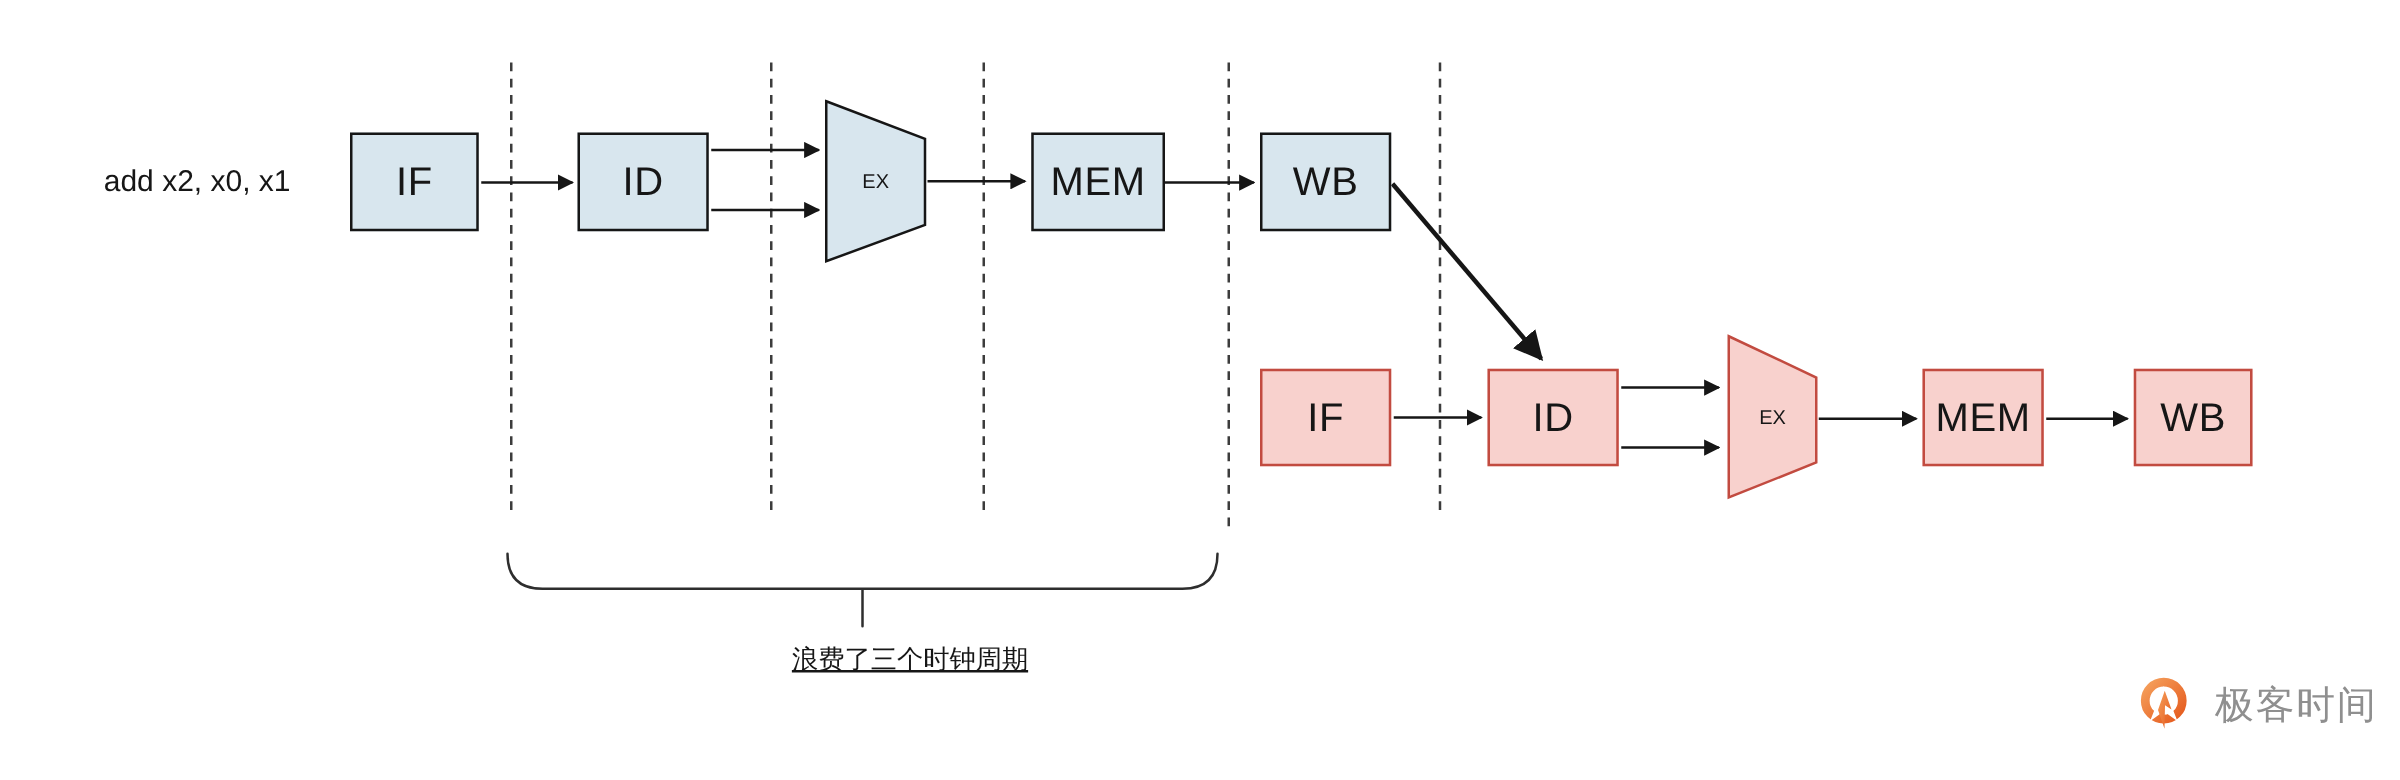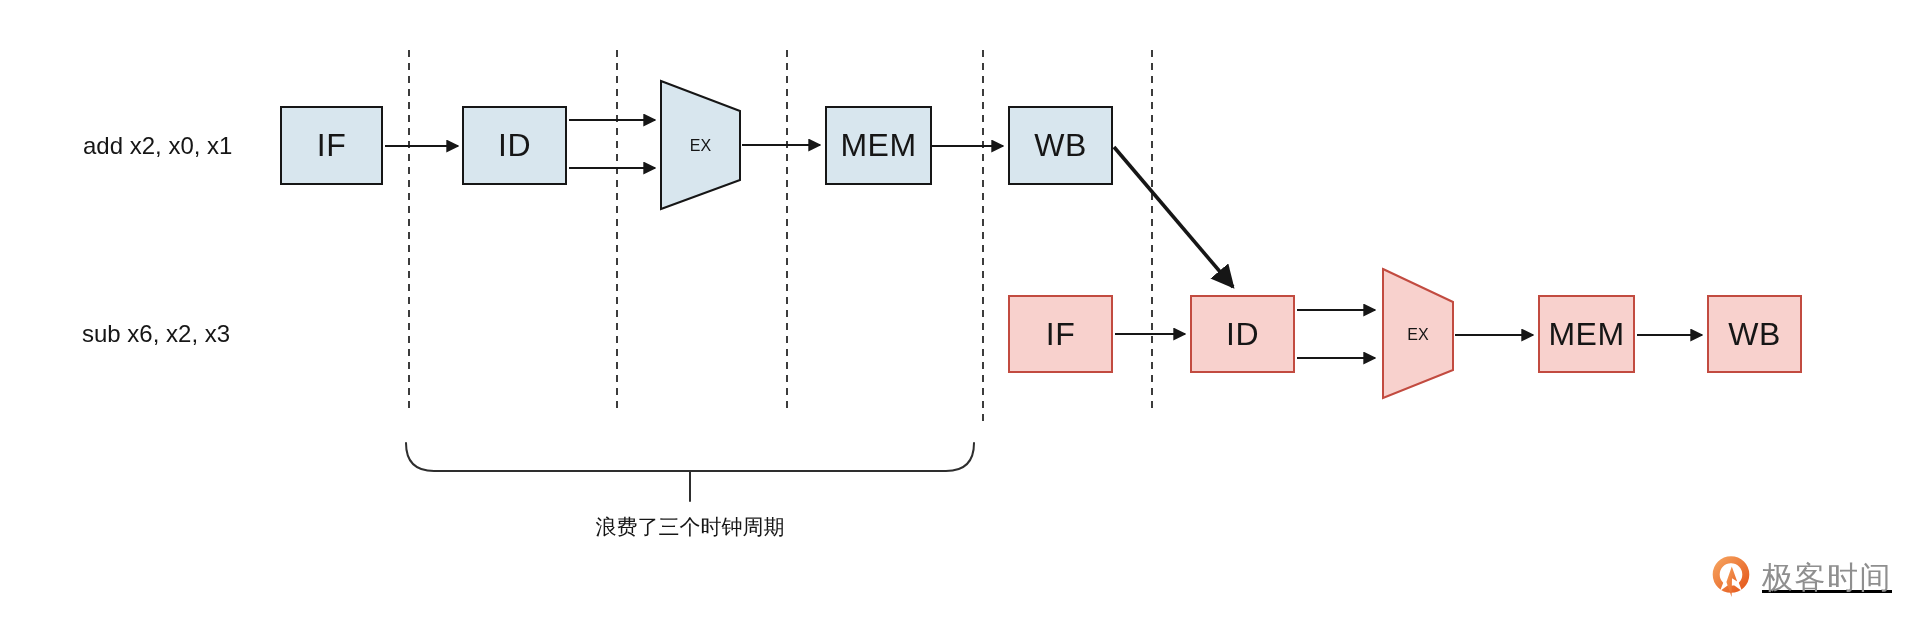--- a/index.html
+++ b/index.html
@@ -68,25 +68,24 @@
     position: absolute;
     transform: translateX(-50%);
     font-size: 21px;
     color: var(--text);
     white-space: nowrap;
   }
 
   .logo {
     position: absolute;
     left: 1711px;
-    top: 555px;
+    top: 541px;
     display: flex;
     align-items: center;
-    gap: 11px;
-    text-decoration: underline;
+    gap: 21px;
   }
   .logo-text {
     font-size: 31px;
     line-height: 46px;
     color: var(--logo-text);
     letter-spacing: 1.5px;
     white-space: nowrap;
   }
 </style>
 </head>
@@ -127,35 +126,34 @@
       <line class="flow" x1="1297" y1="310" x2="1375" y2="310" marker-end="url(#arrowhead)"></line>
       <line class="flow" x1="1297" y1="358" x2="1375" y2="358" marker-end="url(#arrowhead)"></line>
       <line class="flow" x1="1455" y1="335" x2="1533" y2="335" marker-end="url(#arrowhead)"></line>
       <line class="flow" x1="1637" y1="335" x2="1702" y2="335" marker-end="url(#arrowhead)"></line>
     </g>
 
     <path class="brace" d="M406 443 Q406 471 434 471 L946 471 Q974 471 974 443 M690 471 L690 501"></path>
   </svg>
 
   <div class="instr" style="left:83px; top:106px; height:79px;">add x2, x0, x1</div>
-  <div class="instr" style="left:82px; top:295px; height:78px;">sub x6, x2, x3</div>
 
   <div class="box b1" style="left:280px; top:106px; width:103px; height:79px;">IF</div>
   <div class="box b1" style="left:462px; top:106px; width:105px; height:79px;">ID</div>
   <div class="exlabel" style="left:661px; top:106px; width:79px; height:79px;">EX</div>
   <div class="box b1" style="left:825px; top:106px; width:107px; height:79px;">MEM</div>
   <div class="box b1" style="left:1008px; top:106px; width:105px; height:79px;">WB</div>
 
   <div class="box b2" style="left:1008px; top:295px; width:105px; height:78px;">IF</div>
   <div class="box b2" style="left:1190px; top:295px; width:105px; height:78px;">ID</div>
   <div class="exlabel" style="left:1383px; top:296px; width:70px; height:78px;">EX</div>
   <div class="box b2" style="left:1538px; top:295px; width:97px; height:78px;">MEM</div>
   <div class="box b2" style="left:1707px; top:295px; width:95px; height:78px;">WB</div>
 
-  <div class="caption" style="left:690px; top:513px;">浪费了三个时钟周期</div>
+  <div class="caption" style="left:728px; top:513px;text-decoration:underline;">浪费了三个时钟周期</div>
 
   <div class="logo">
     <svg width="40" height="46" viewBox="0 0 40 46">
       <defs>
         <linearGradient id="gtGrad" x1="0" y1="0" x2="1" y2="1">
           <stop class="stop-a" offset="0"></stop>
           <stop class="stop-b" offset="1"></stop>
         </linearGradient>
       </defs>
       <circle class="ring" cx="20" cy="19.5" r="14.8" stroke="url(#gtGrad)"></circle>

